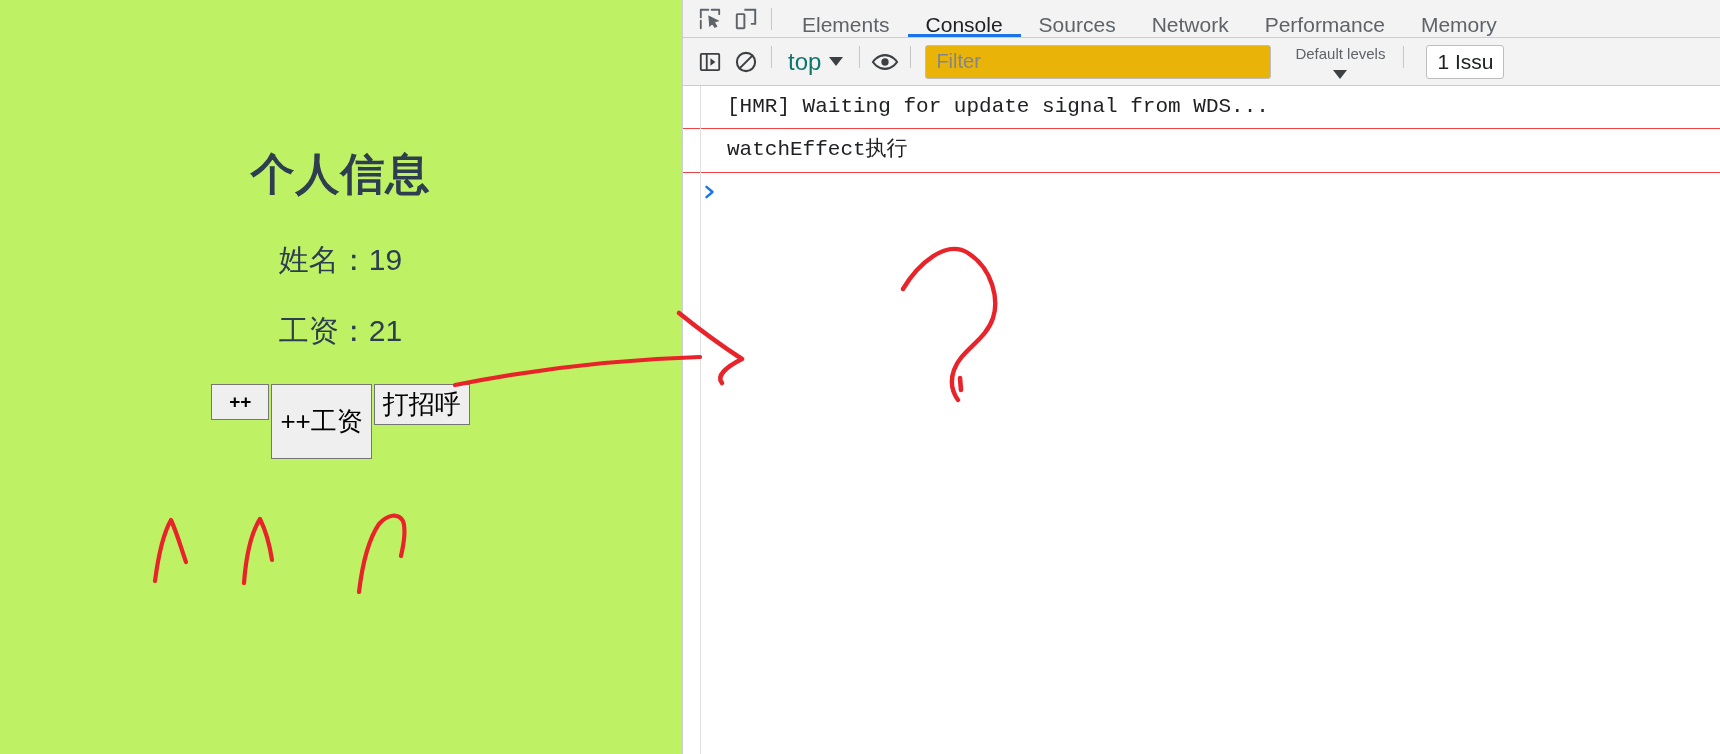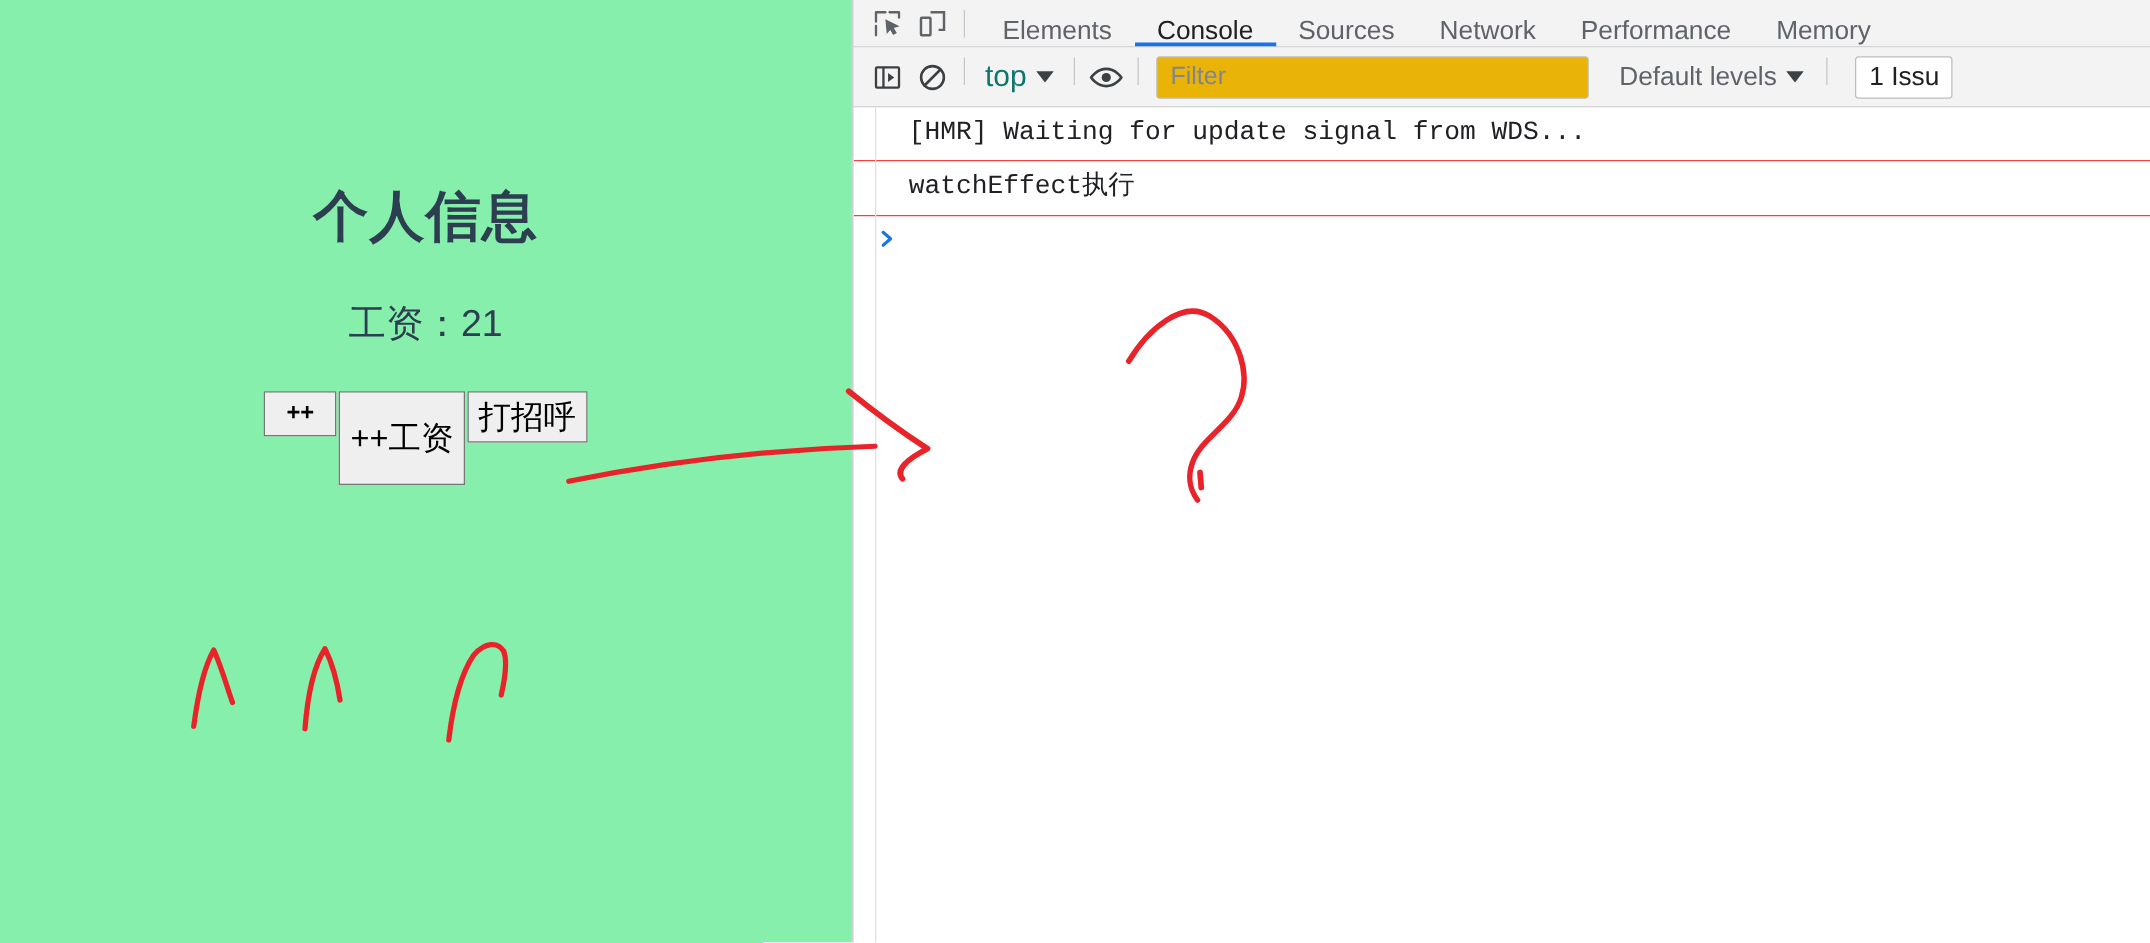--- a/index.html
+++ b/index.html
@@ -15,21 +15,21 @@
     width: 1720px;
     height: 754px;
     background: #ffffff;
   }
 
   
   #page-viewport {
     position: absolute;
     left: 0; top: 0;
     width: 683px; height: 754px;
-    background: #86efac;
+    background: #bef264;
     overflow: hidden;
   }
   #page-divider {
     position: absolute;
     left: 681px; top: 0;
     width: 2px; height: 754px;
     background: #cdd0d4;
   }
   #page-content {
     position: absolute;
@@ -168,25 +168,26 @@
     border-radius: 3px;
     font-size: 20px;
     color: #5f6368;
     padding: 0 10px;
     font-family: "Liberation Sans", sans-serif;
     outline: none;
   }
   #filter-input::placeholder { color: #80868b; }
   #levels-select {
     display: flex; align-items: center; gap: 8px;
-    font-size: 21px; color: #5f6368;
+    font-size: 15px; color: #5f6368;
     padding: 2px 10px;
     margin-left: 12px;
     cursor: pointer;
     white-space: nowrap;
+    flex-direction: column;
   }
   #issues-btn {
     display: flex; align-items: center;
     font-size: 21px; color: #202124;
     background: #ffffff;
     border: 1px solid #bdbdbd;
     border-radius: 3px;
     height: 34px;
     padding: 0 10px;
     margin-left: 14px;
@@ -251,20 +252,23 @@
 <body>
 
 <div id="root">
 
   <div id="page-viewport">
     <div id="page-content">
 
       <h1 id="page-title">个人信息</h1>
 
 
+      <div class="info-line">
+        <span class="label">姓名：</span><span class="value">19</span>
+      </div>
 
       <div class="info-line">
         <span class="label">工资：</span><span class="value">21</span>
       </div>
 
       <div id="btn-row">
         <button class="pg-btn" id="btn-inc">++</button>
         <button class="pg-btn" id="btn-inc-salary">++工资</button>
         <button class="pg-btn" id="btn-greet">打招呼</button>
       </div>

